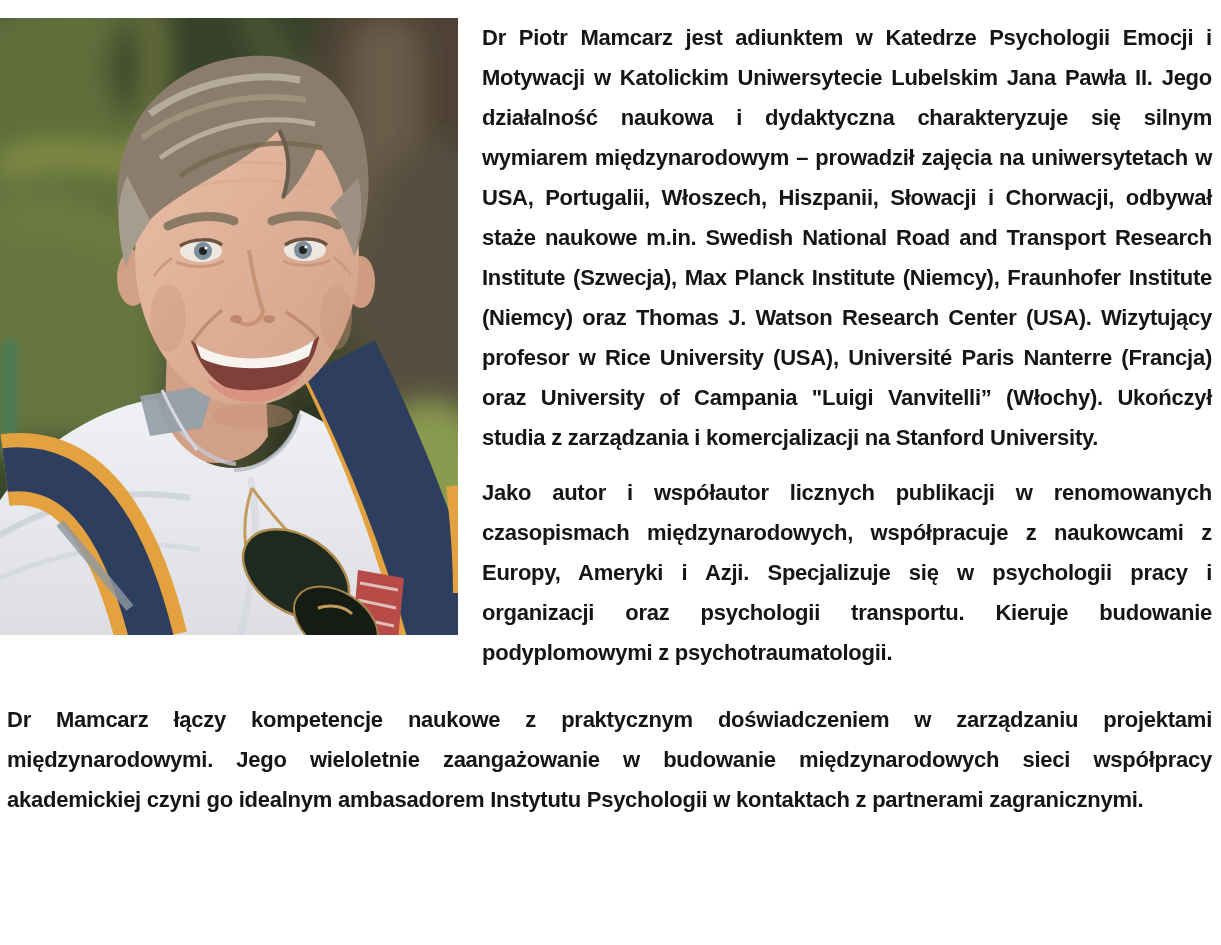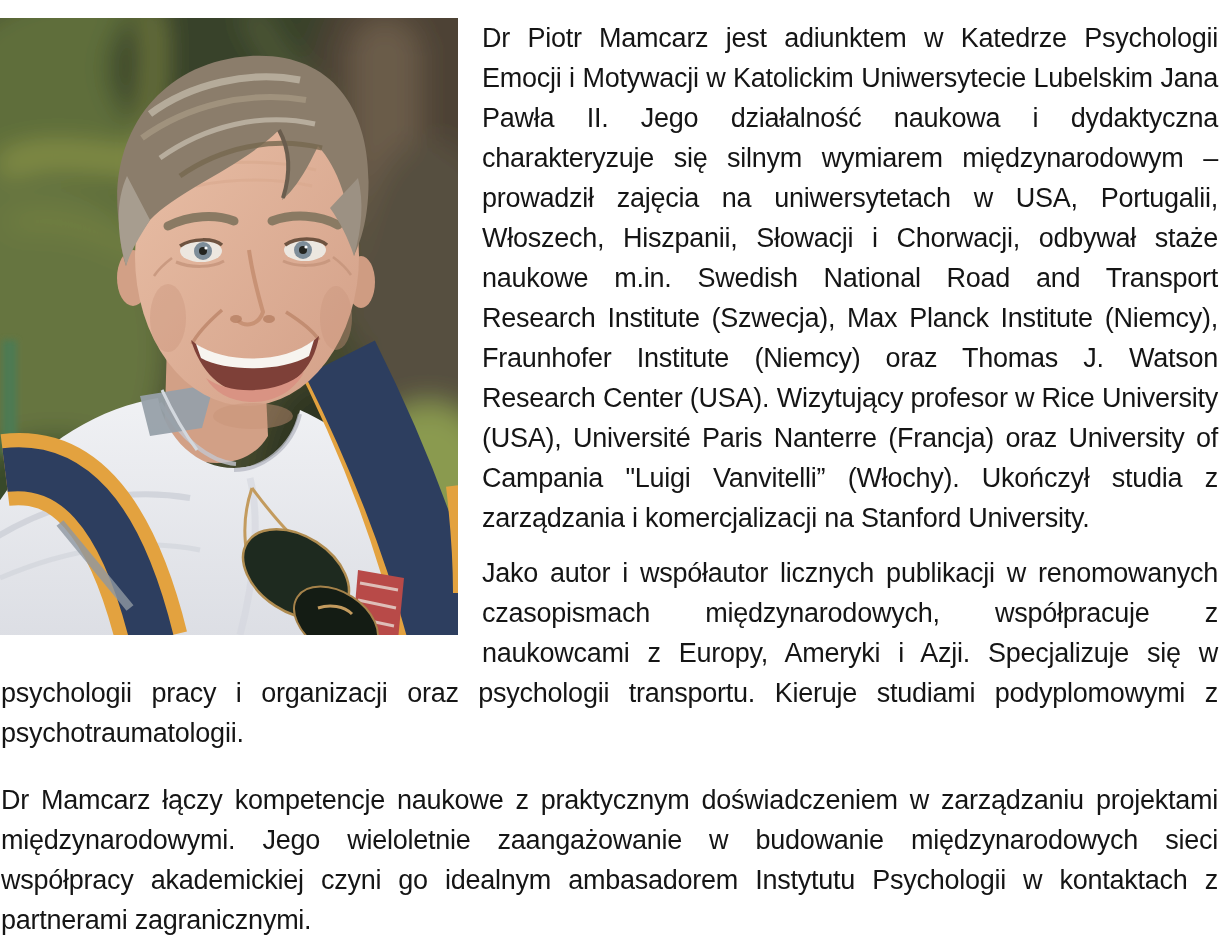--- a/index.html
+++ b/index.html
@@ -26,25 +26,26 @@
   figure.photo svg { display: block; }
   h1.title {
     font-size: 29px;
     line-height: 36px;
     font-weight: bold;
     margin: 8px 0 0 0;
     padding-left: 6px;
     letter-spacing: -0.25px;
   }
   p.bio {
-    font-size: 27px;
+    font-size: 22px;
     line-height: 40px;
     letter-spacing: -0.25px;
     text-align: justify;
-    margin: 1px;
+    margin: 7px;
+    font-weight: bold;
   }
   #para1 { margin-top: 18px; }
   #para2 { margin-top: 15px; }
   #para3 { margin-top: 27px; }
 </style>
 </head>
 <body>
 
 <div class="page">
 
@@ -194,16 +195,16 @@
           <ellipse cx="336" cy="604" rx="46" ry="30" fill="#141c14" stroke="#a5824a" stroke-width="2" transform="rotate(33 336 604)"></ellipse>
           <path d="M318,590 C330,586 344,588 352,596" stroke="#c39b5e" stroke-width="3" fill="none"></path>
         </g>
 
       </g>
     </svg>
   </figure>
 
 
   <p class="bio" id="para1">Dr Piotr Mamcarz jest adiunktem w Katedrze Psychologii Emocji i Motywacji w Katolickim Uniwersytecie Lubelskim Jana Pawła II. Jego działalność naukowa i dydaktyczna charakteryzuje się silnym wymiarem międzynarodowym – prowadził zajęcia na uniwersytetach w USA, Portugalii, Włoszech, Hiszpanii, Słowacji i Chorwacji, odbywał staże naukowe m.in. Swedish National Road and Transport Research Institute (Szwecja), Max Planck Institute (Niemcy), Fraunhofer Institute (Niemcy) oraz Thomas J. Watson Research Center (USA). Wizytujący profesor w Rice University (USA), Université Paris Nanterre (Francja) oraz University of Campania "Luigi Vanvitelli” (Włochy). Ukończył studia z zarządzania i komercjalizacji na Stanford University.</p>
-  <p class="bio" id="para2">Jako autor i współautor licznych publikacji w renomowanych czasopismach międzynarodowych, współpracuje z naukowcami z Europy, Ameryki i Azji. Specjalizuje się w psychologii pracy i organizacji oraz psychologii transportu. Kieruje studiami podyplomowymi z psychotraumatologii.</p>
+  <p class="bio" id="para2">Jako autor i współautor licznych publikacji w renomowanych czasopismach międzynarodowych, współpracuje z naukowcami z Europy, Ameryki i Azji. Specjalizuje się w psychologii pracy i organizacji oraz psychologii transportu. Kieruje budowanie podyplomowymi z psychotraumatologii.</p>
   <p class="bio" id="para3">Dr Mamcarz łączy kompetencje naukowe z praktycznym doświadczeniem w zarządzaniu projektami międzynarodowymi. Jego wieloletnie zaangażowanie w budowanie międzynarodowych sieci współpracy akademickiej czyni go idealnym ambasadorem Instytutu Psychologii w kontaktach z partnerami zagranicznymi.</p>
 
 </div>
 
 </body></html>

